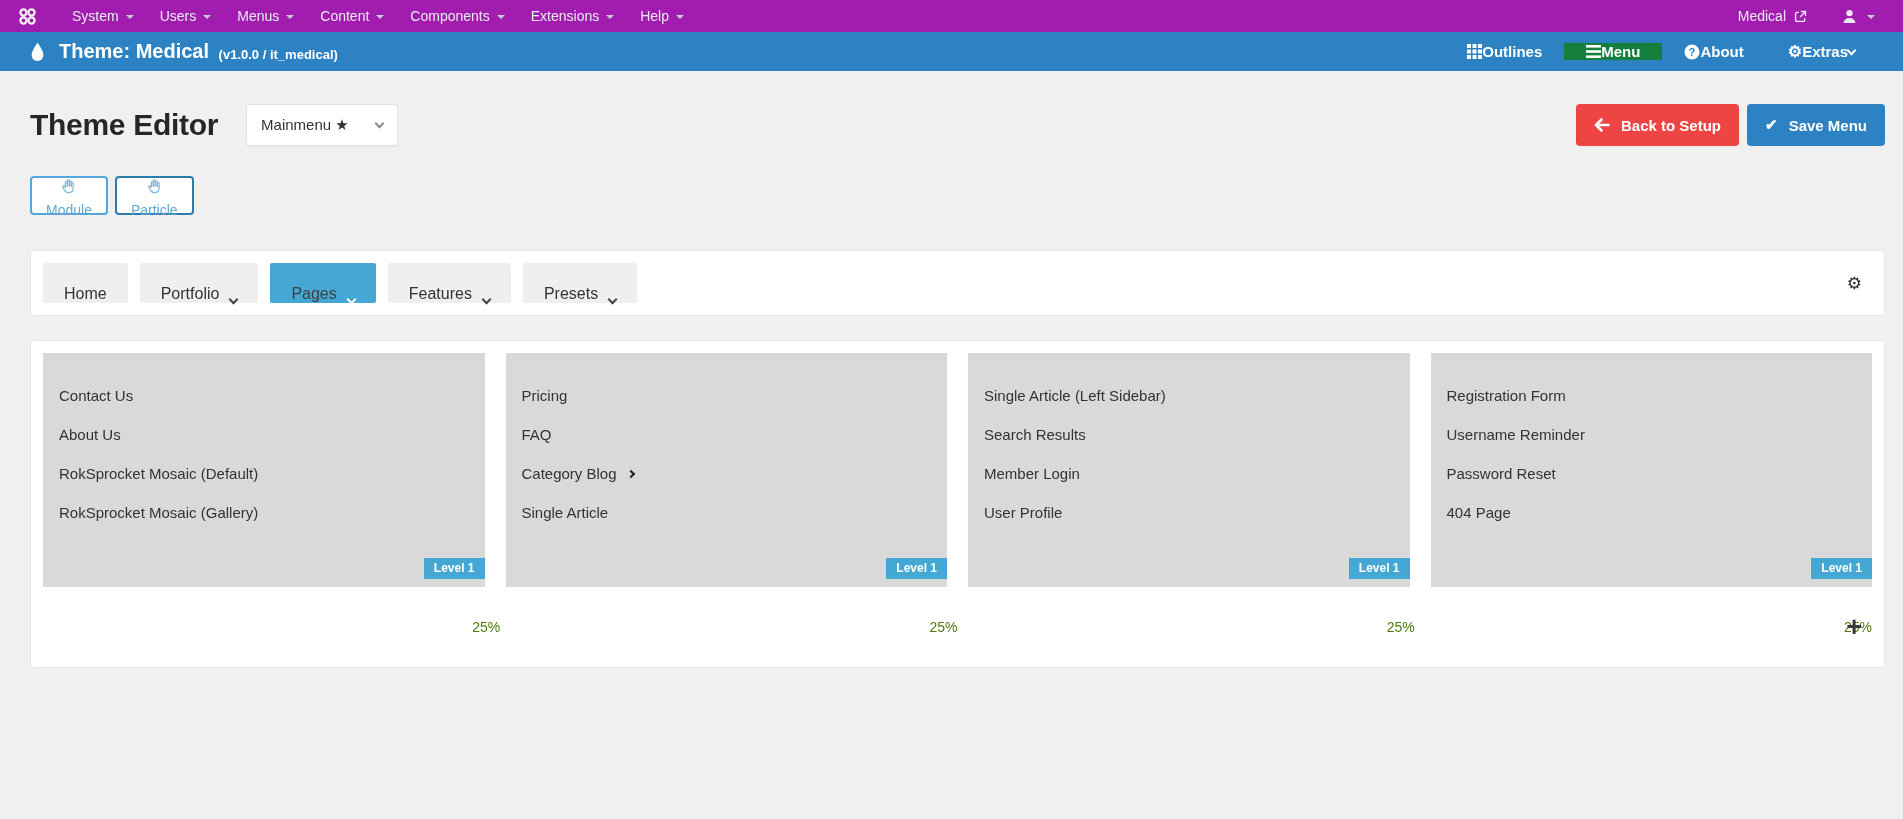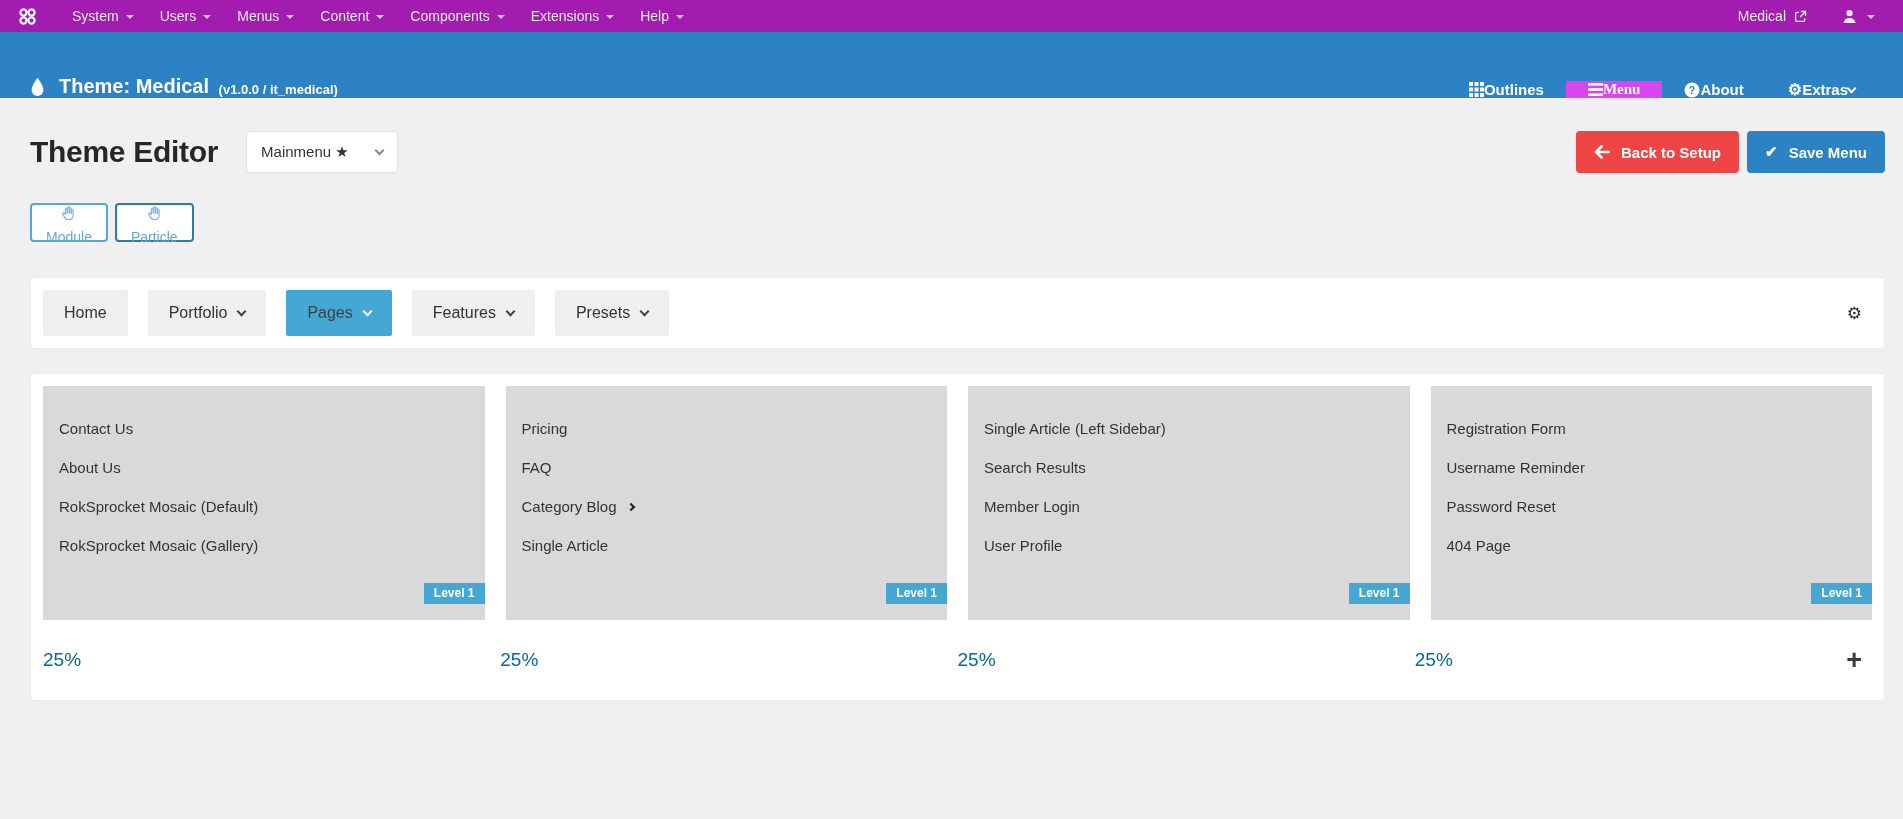--- a/index.html
+++ b/index.html
@@ -19,28 +19,28 @@
   .admin-logo{ display:flex; align-items:center; margin-right:22px; }
   .admin-menu{ display:flex; align-items:center; }
   .admin-menu-item{ display:flex; align-items:center; gap:7px; padding:0 13px; cursor:pointer; white-space:nowrap; }
   .caret-down{ width:0; height:0; border-left:4px solid transparent; border-right:4px solid transparent; border-top:4px solid #c6cdd4; margin-top:2px; }
   .admin-right{ margin-left:auto; display:flex; align-items:center; gap:34px; }
   .site-link{ display:flex; align-items:center; gap:8px; cursor:pointer; }
   .user-menu{ display:flex; align-items:center; gap:9px; cursor:pointer; }
 
   
   .theme-bar{
-    height:66px; background:#2d82c3; color:#fff;
-    display:flex; align-items:flex-end; padding-left:30px;
+    height:39px; background:#2d82c3; color:#fff;
+    display:flex; align-items:center; padding-left:30px;
   }
   .theme-title{ display:flex; align-items:center; gap:14px; font-size:20px; font-weight:bold; }
   .theme-version{ font-size:13px; font-weight:bold; margin-left:4px; position:relative; top:1px; }
   .theme-tabs{ margin-left:auto; display:flex; align-items:stretch; padding-right:26px; }
   .theme-tab{ display:flex; align-items:center; gap:0; padding:0 22px; font-size:15px; font-weight:bold; cursor:pointer; }
-  .theme-tab.active{ background:#d946ef;font-family:Liberation Serif, serif; }
+  .theme-tab.active{ background:#15803d; }
   .theme-tab .chev{ border-color:#fff; margin-top:-3px; }
 
   
   .chev{
     display:inline-block; width:7px; height:7px;
     border-right:2px solid #444; border-bottom:2px solid #444;
     transform:rotate(45deg); margin-top:-4px;
   }
   .chev-right{ transform:rotate(-45deg); margin:0 0 0 2px; }
 
@@ -75,50 +75,50 @@
   }
   .tool-btn.module{ border:2px solid #54a7da; }
   .tool-btn.particle{ border:2px solid #2b7cab; }
 
   
   .menu-bar{
     margin-top:35px; background:#fff; border:1px solid #eaeaea; border-radius:4px;
     padding:12px; display:flex; align-items:center;
   }
   .menu-item{
-    background:#efefef; color:#333; height:46px; border-radius:2px;
-    display:flex; align-items:center; gap:11px; padding:0 21px;
-    font-size:16px; margin-right:20px; cursor:pointer; white-space:nowrap;
+    background:#efefef; color:#333; height:40px; border-radius:2px;
+    display:flex; align-items:flex-end; gap:11px; padding:0 21px;
+    font-size:16px; margin-right:12px; cursor:pointer; white-space:nowrap;
   }
   .menu-item.active{ background:#45a8d4; color:#404040; }
   .menu-item.active .chev{ border-color:#fff; }
   .menu-bar-gear{ margin-left:auto; padding-right:10px; color:#2b2b2b; font-size:17px; cursor:pointer; line-height:1; }
 
   
   .columns-card{
     margin-top:24px; background:#fff; border:1px solid #eaeaea; border-radius:4px;
     padding:12px 12px 0 12px;
   }
   .columns{ display:grid; grid-template-columns:repeat(4,1fr); gap:21px; }
   .panel{ background:#d9d9d9; height:234px; position:relative; padding-top:23px; }
   .panel-item{
     height:39px; display:flex; align-items:center; gap:9px;
     padding:0 16px; font-size:15px; color:#333; cursor:pointer; white-space:nowrap;
   }
   .panel-item .chev-right{ width:6px; height:6px; border-color:#222; }
   .level-badge{
-    position:absolute; right:0; bottom:16px;
+    position:absolute; right:0; bottom:8px;
     background:#45a8d4; color:#fff; font-size:12px; font-weight:bold;
     padding:4px 10px 5px; line-height:1;
   }
   .width-row{
     position:relative; height:80px;
     display:grid; grid-template-columns:repeat(4,1fr); align-items:center;
   }
-  .width-label{ text-align:left; font-size:19px; color:#0369a1; }
+  .width-label{ text-align:right; font-size:14px; color:#4d7c0f; }
   .add-button{
     position:absolute; right:10px; top:50%; transform:translateY(-50%);
     font-size:27px; font-weight:bold; color:#3a3a3a; cursor:pointer; line-height:1;
   }
 
   svg{ display:block; }
 </style>
 </head>
 <body>
 

